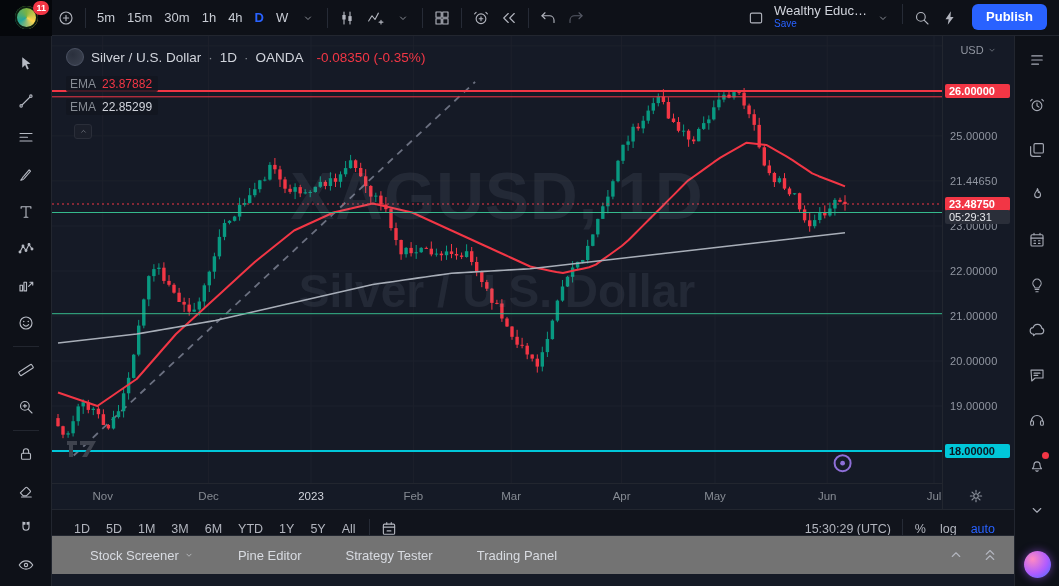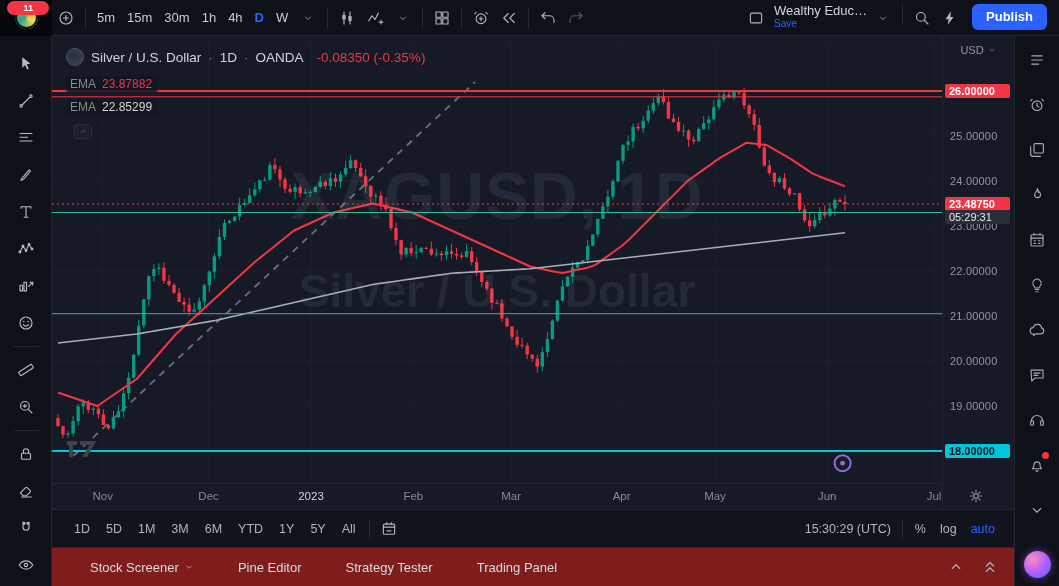--- a/index.html
+++ b/index.html
@@ -8,21 +8,21 @@
   button { background:none; border:none; color:inherit; font-family:inherit; cursor:pointer; }
 
   .icon { display:inline-flex; align-items:center; justify-content:center; }
   .icon svg { width:18px; height:18px; stroke:currentColor; fill:none; stroke-width:1.5; stroke-linecap:round; stroke-linejoin:round; }
   .s12 svg { width:12px; height:12px; } .s10 svg { width:10px; height:10px; } .s16 svg { width:16px; height:16px; }
 
   
   .topbar { position:absolute; top:0; left:0; width:1059px; height:36px; background:#0e1118; border-bottom:1px solid #22262f; display:flex; align-items:center; z-index:40; }
   .logo-cell { position:relative; width:52px; height:36px; background:#05070b; display:flex; align-items:center; justify-content:center; flex:0 0 auto; }
   .we-logo { width:23px; height:23px; border-radius:50%; background:conic-gradient(#7cb342,#ffd54f,#26a69a,#7cb342); box-shadow:inset 0 0 0 2px #0c1b10; }
-  .notif-badge { position:absolute; top:1px; right:3px; min-width:15px; height:14px; padding:0 16px; background:#f23645; color:#fff; font-size:9px; font-weight:700; border-radius:8px; display:flex; align-items:center; justify-content:center; }
+  .notif-badge { position:absolute; top:1px; right:3px; min-width:15px; height:14px; padding:0 3px; background:#f23645; color:#fff; font-size:9px; font-weight:700; border-radius:8px; display:flex; align-items:center; justify-content:center; }
   .tb-item { display:flex; align-items:center; gap:7px; padding:0 10px; height:28px; color:#d1d4dc; }
   .tb-item .sym { font-weight:700; font-size:13px; }
   .tb-icon { width:28px; height:28px; color:#b2b5be; border-radius:4px; }
   .tb-icon.dim { color:#565a66; }
   .sep { width:1px; height:20px; background:#262b36; margin:0 5px; flex:0 0 auto; }
   .intervals { display:flex; align-items:center; }
   .intervals button { padding:0 6px; height:26px; font-size:13px; color:#c8ccd4; }
   .intervals button.active { color:#2962ff; font-weight:700; }
   .tb-right { margin-left:auto; display:flex; }
   .layout-name { display:flex; flex-direction:column; align-items:flex-start; line-height:1.1; margin:0 2px 0 4px; cursor:pointer; }
@@ -76,21 +76,21 @@
   
   .range-bar { position:absolute; left:0; top:473px; width:962px; height:38px; background:#11141c; border-top:1px solid #22262f; display:flex; align-items:center; padding:0 12px 0 14px; }
   #ranges { display:flex; align-items:center; }
   #ranges button { padding:0 8px; height:24px; font-size:12.5px; color:#b2b5be; border-radius:4px; }
   .rb-right { margin-left:auto; display:flex; align-items:center; }
   .clock { font-size:12.5px; color:#b2b5be; margin-right:6px; cursor:pointer; }
   .rb-btn { font-size:12.5px; color:#b2b5be; padding:0 7px; height:24px; }
   .rb-btn.auto { color:#2962ff; }
 
   
-  .tabs-bar { position:absolute; left:0; top:511px; width:962px; height:39px; background:#7f1d1d; border-top:1px solid #22262f; display:flex; align-items:center; padding-left:38px; gap:44px; }
+  .tabs-bar { position:absolute; left:0; top:499px; width:962px; height:39px; background:#737373; border-top:1px solid #22262f; display:flex; align-items:center; padding-left:38px; gap:44px; }
   .tabs-bar .tab { display:flex; align-items:center; gap:5px; font-size:13px; color:#d8dbe1; height:100%; }
   .tabs-right { margin-left:auto; display:flex; align-items:center; gap:6px; margin-right:10px; }
 </style>
 </head>
 <body>
 
 <div class="app">
 
   <header class="topbar">
     <div class="logo-cell">
@@ -754,21 +754,21 @@
           <span>USD</span>
           <span class="icon s10">
               <svg viewBox="0 0 24 24">
                 <path d="M7 10l5 5 5-5"></path>
               </svg>
             </span>
         </div>
         <div id="axis-labels">
             <div class="tick" style="top:54.9px">26.00000</div>
             <div class="tick" style="top:99.9px">25.00000</div>
-            <div class="tick" style="top:144.9px">24.00000</div>
+            <div class="tick" style="top:144.9px">21.44650</div>
             <div class="tick" style="top:190.0px">23.00000</div>
             <div class="tick" style="top:235.0px">22.00000</div>
             <div class="tick" style="top:280.0px">21.00000</div>
             <div class="tick" style="top:325.0px">20.00000</div>
             <div class="tick" style="top:370.0px">19.00000</div>
             <div class="tick" style="top:415.0px">18.00000</div>
             <div class="px-badge" style="top:54.9px;background:#f23645;color:#fff">26.00000</div>
             <div class="px-badge" style="top:415.0px;background:#00c7d9;color:#0b1520">18.00000</div>
             <div class="px-badge" style="top:168.0px;background:#f23645;color:#fff">23.48750</div>
             <div class="countdown" style="top:181.0px">05:29:31</div>

